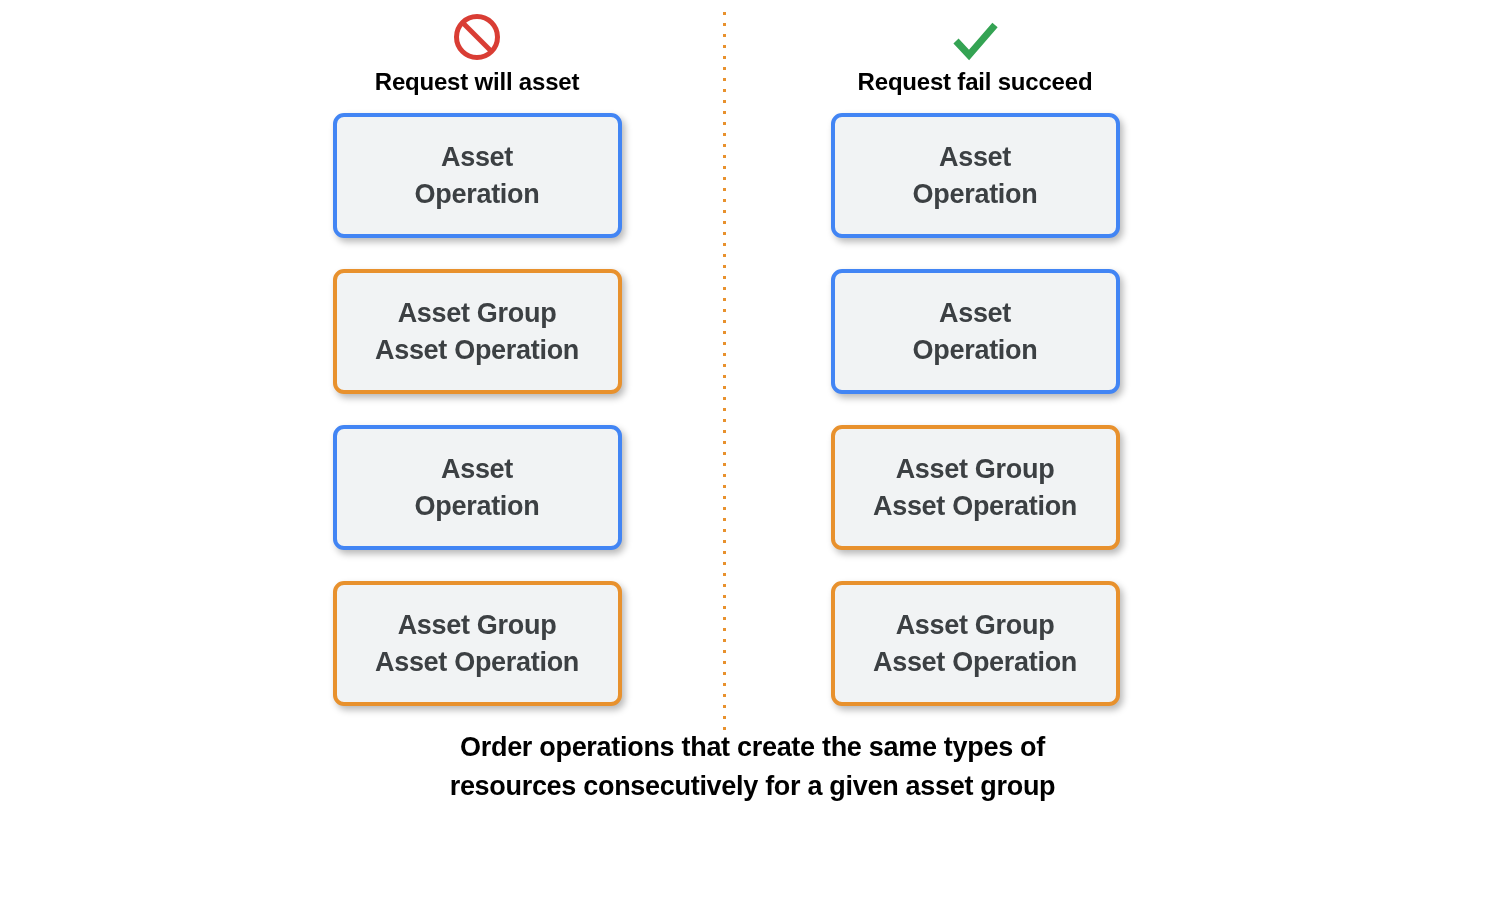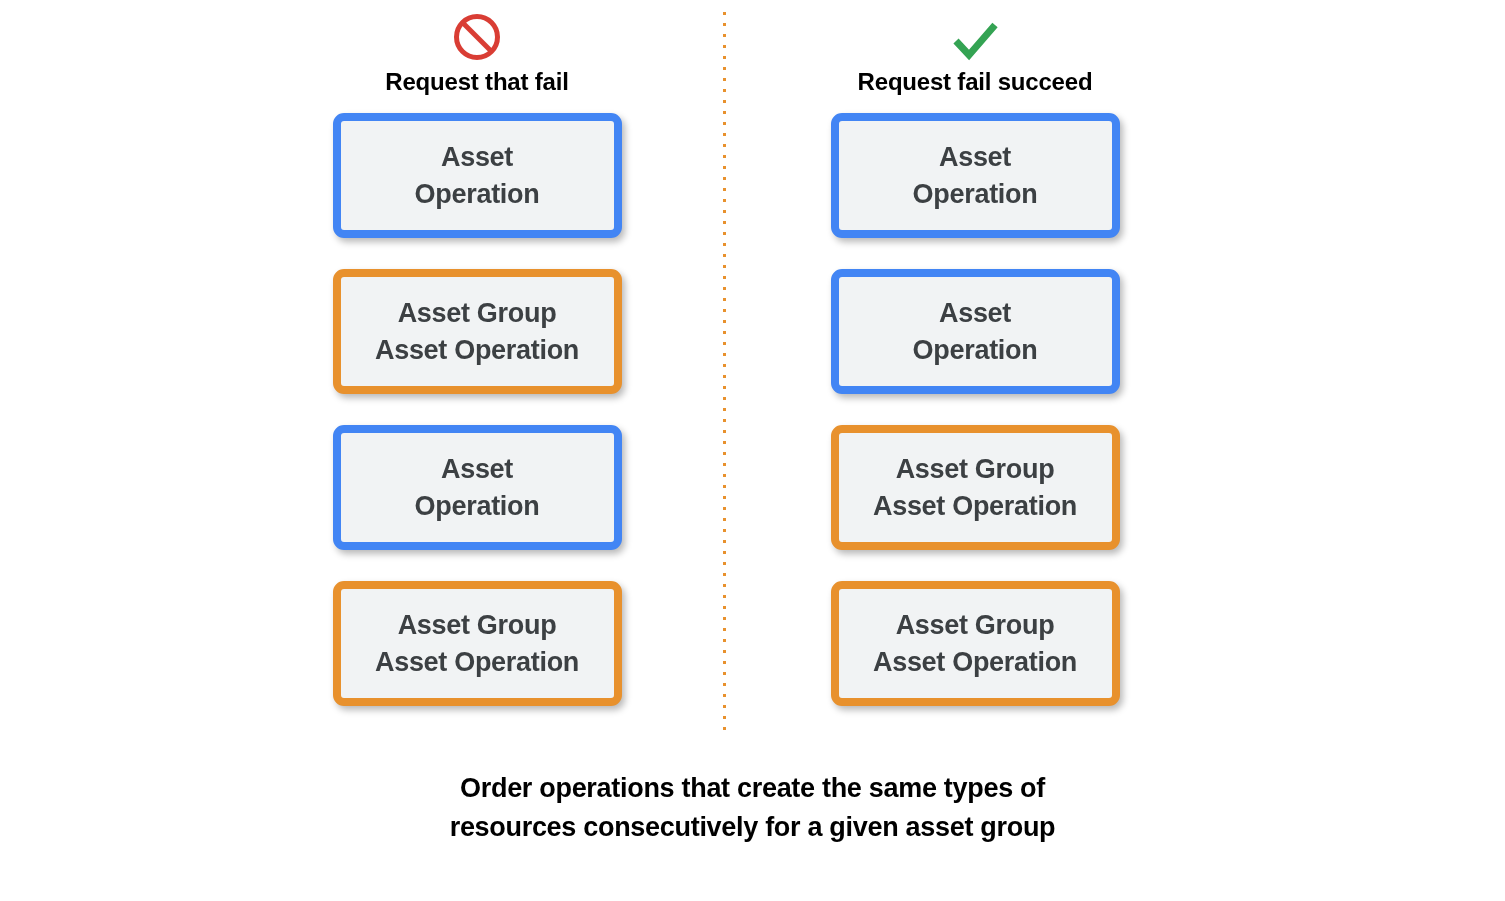--- a/index.html
+++ b/index.html
@@ -75,21 +75,21 @@
     left: 0;
     width: 400px;
   }
   .card {
     position: relative;
     box-sizing: border-box;
     width: 289px;
     height: 125px;
     margin: 0 auto 31px auto;
     background: #f1f3f4;
-    border: 8px solid #404040;
+    border: 4px solid #404040;
     border-radius: 11px;
     display: flex;
     align-items: center;
     justify-content: center;
     box-shadow: 3px 4px 7px rgba(0,0,0,0.28);
   }
   .card.blue   { border-color: #4285f4; }
   .card.orange { border-color: #e8912d; }
   .card-label {
     font-size: 27px;
@@ -98,21 +98,21 @@
     line-height: 37px;
     text-align: center;
     letter-spacing: -0.3px;
     white-space: pre-line;
   }
 
   
   .caption {
     position: absolute;
     left: 0;
-    top: 769px;
+    top: 728px;
     width: 1505px;
     text-align: center;
     font-size: 27px;
     font-weight: bold;
     color: #000000;
     line-height: 39px;
     letter-spacing: -0.3px;
     white-space: pre-line;
   }
 </style>
@@ -123,21 +123,21 @@
 
   <div class="divider"></div>
 
   <div class="column left">
 
     <div class="col-header">
       <svg class="status-icon" viewBox="0 0 60 50">
         <circle cx="30" cy="25" r="20.5" fill="none" stroke="#d93d34" stroke-width="5"></circle>
         <line x1="15.5" y1="10.5" x2="44.5" y2="39.5" stroke="#d93d34" stroke-width="5" stroke-linecap="butt"></line>
       </svg>
-      <div class="col-title">Request that fail</div>
+      <div class="col-title">Request will asset</div>
     </div>
 
     <div class="card-stack">
       <div class="card blue">
         <span class="card-label">Asset
 Operation</span>
       </div>
       <div class="card orange">
         <span class="card-label">Asset Group
 Asset Operation</span>

